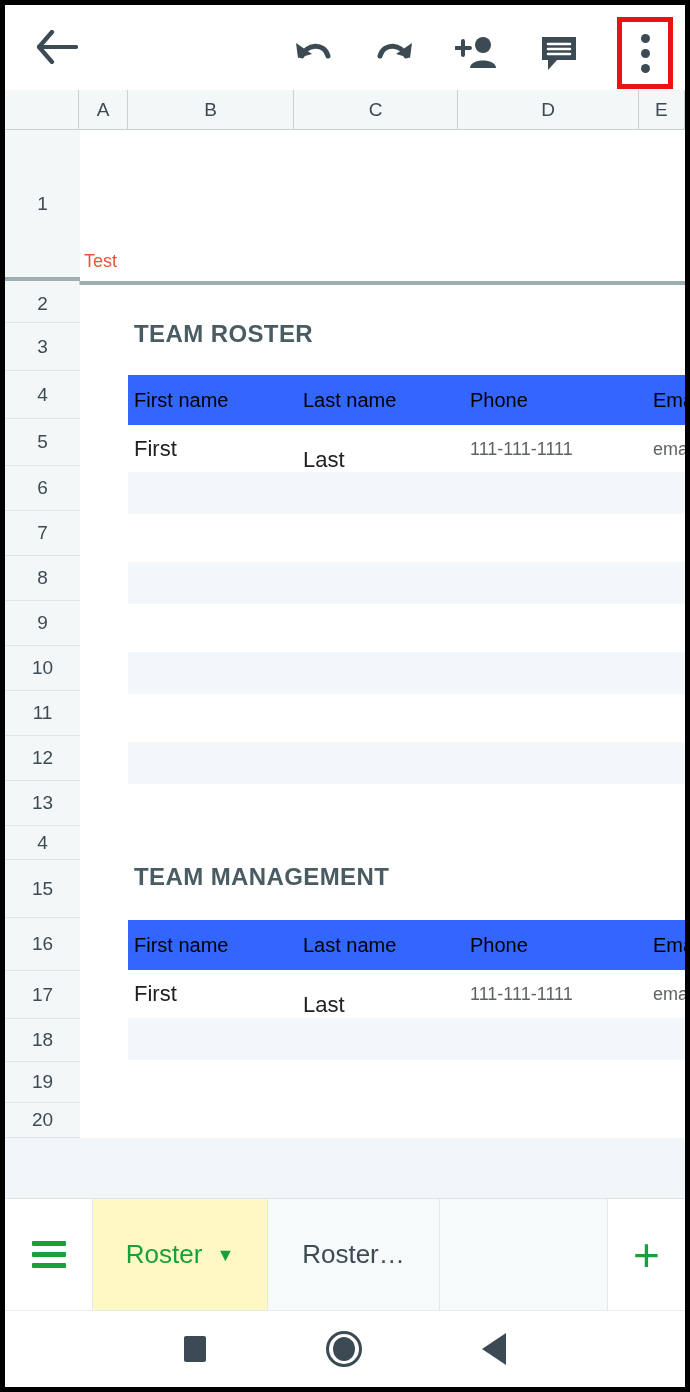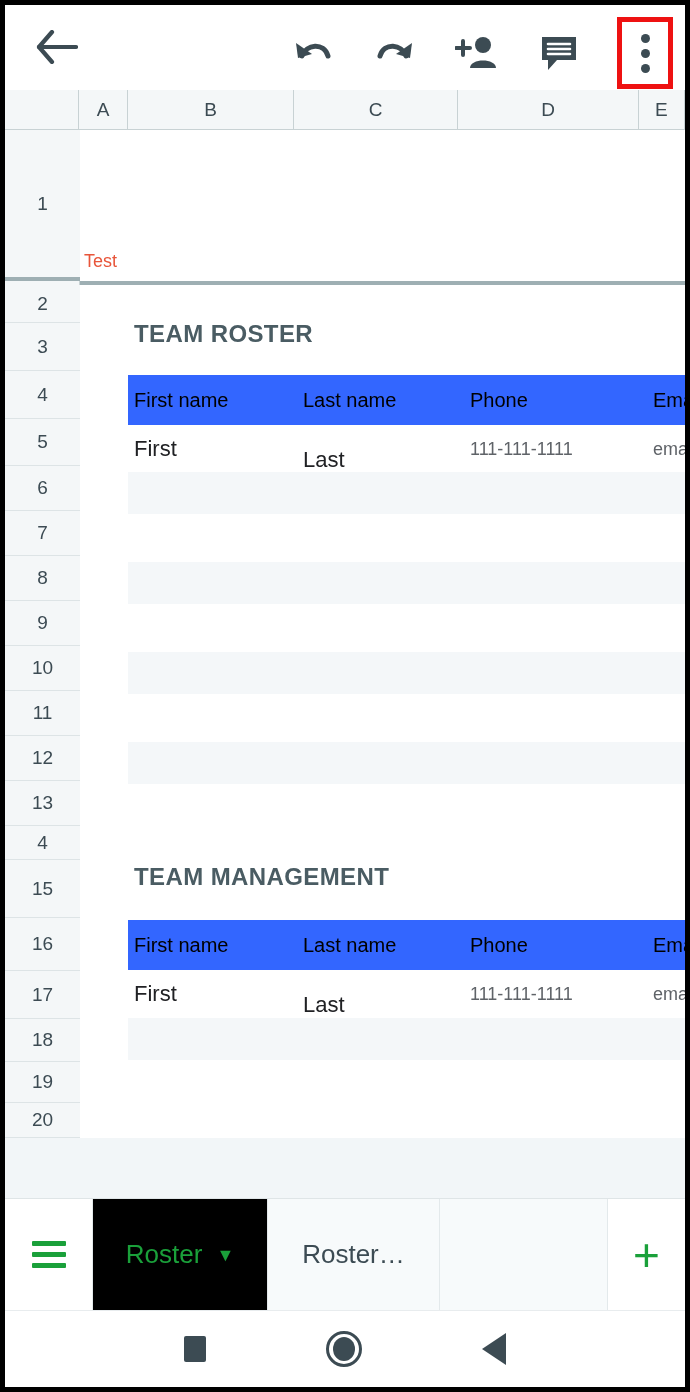--- a/index.html
+++ b/index.html
@@ -169,21 +169,21 @@
     width: 88px; display: flex; align-items: center; justify-content: center;
     border-right: 1px solid #e3e9eb;
   }
   .ham-bar { width: 34px; height: 5px; background: #1aa03a; margin: 3px 0; border-radius: 1px; }
   .sheet-tab {
     display: flex; align-items: center; justify-content: center;
     border-right: 1px solid #e3e9eb;
     font-size: 26px;
     gap: 14px;
   }
-  .sheet-tab.active { width: 175px; color: #1aa03a; background: #000000; text-align: right; }
+  .sheet-tab.active { width: 175px; color: #1aa03a; background: #fef9c3; text-align: right; }
   .sheet-tab.inactive { width: 172px; color: #3c4b53; background: #f7fafb; }
   .sheet-tab.blank { width: 168px; background: #f7fafb; }
   .caret { font-size: 18px; line-height: 1; }
   .tb-add {
     flex: 1; display: flex; align-items: center; justify-content: center;
     color: #1aa03a; font-size: 46px; font-weight: 300; line-height: 1;
   }
 
   
   .navbar {

